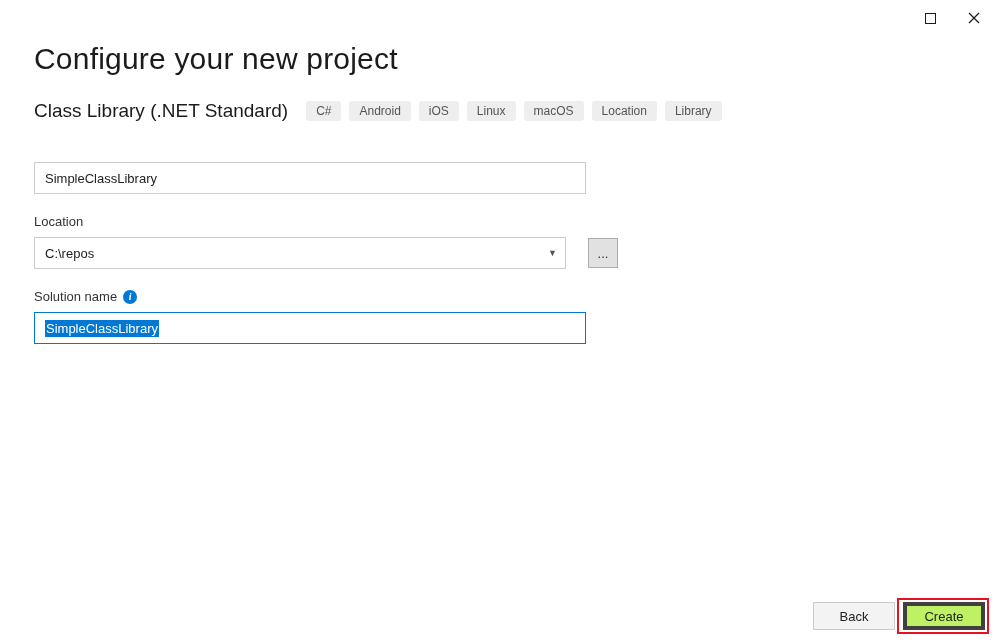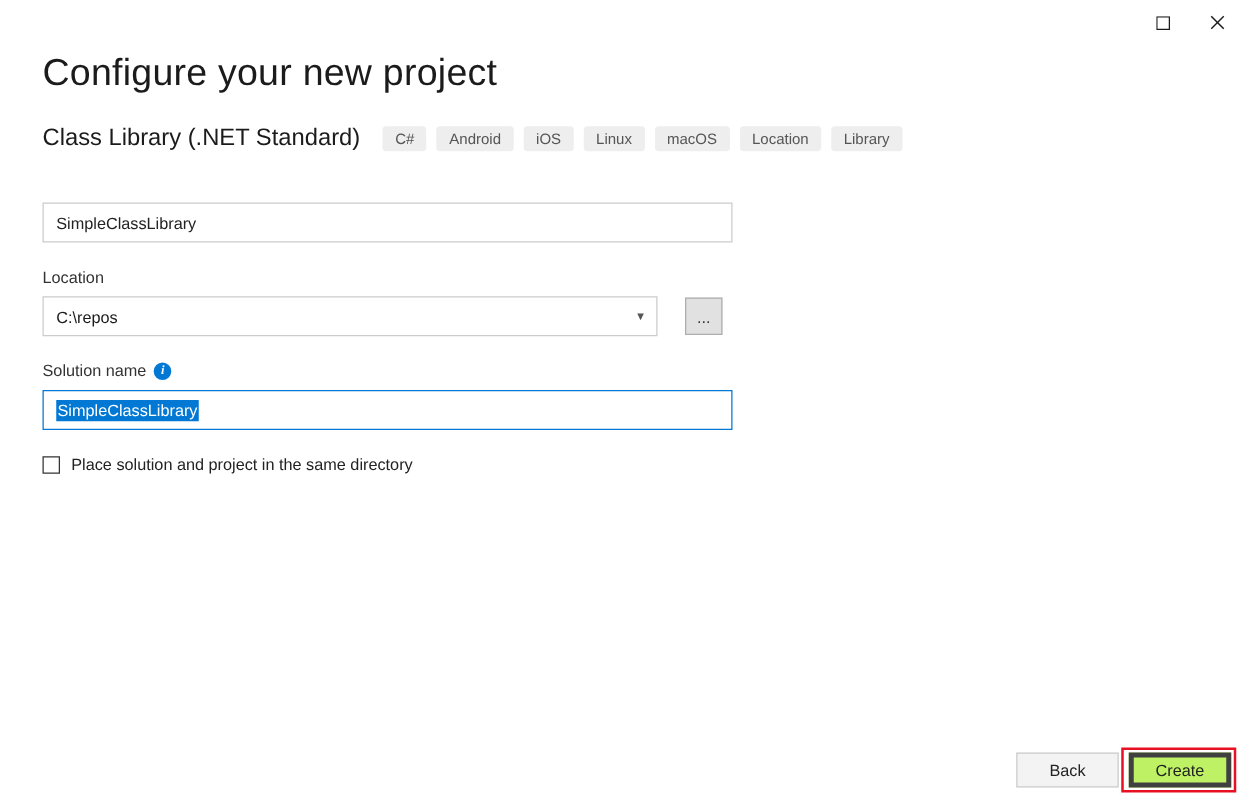--- a/index.html
+++ b/index.html
@@ -100,21 +100,21 @@
     font-family: inherit;
     color: #222;
     outline: none;
   }
   .location-row {
     display: flex;
     align-items: center;
     gap: 22px;
   }
   .combo {
-    width: 492px;
+    width: 532px;
     height: 32px;
     border: 1px solid #cccccc;
     display: flex;
     align-items: center;
     justify-content: space-between;
     padding: 0 8px 0 10px;
     font-size: 13px;
     cursor: pointer;
   }
   .combo-caret {
@@ -249,24 +249,20 @@
     <div class="field-group">
       <div class="field-label">
         <span>Solution name</span>
         <span class="info-icon">i</span>
       </div>
       <div class="solution-input-wrap">
         <span class="sel">SimpleClassLibrary</span>
       </div>
     </div>
 
-    <div class="checkbox-row">
-      <span class="chk"></span>
-      <span>Place solution and project in the same directory</span>
-    </div>
   </div>
 
   <div class="footer">
     <div class="dlg-btn">Back</div>
     <div class="dlg-btn primary">Create</div>
   </div>
 
   <div class="highlight-ring"></div>
 </div>
 

